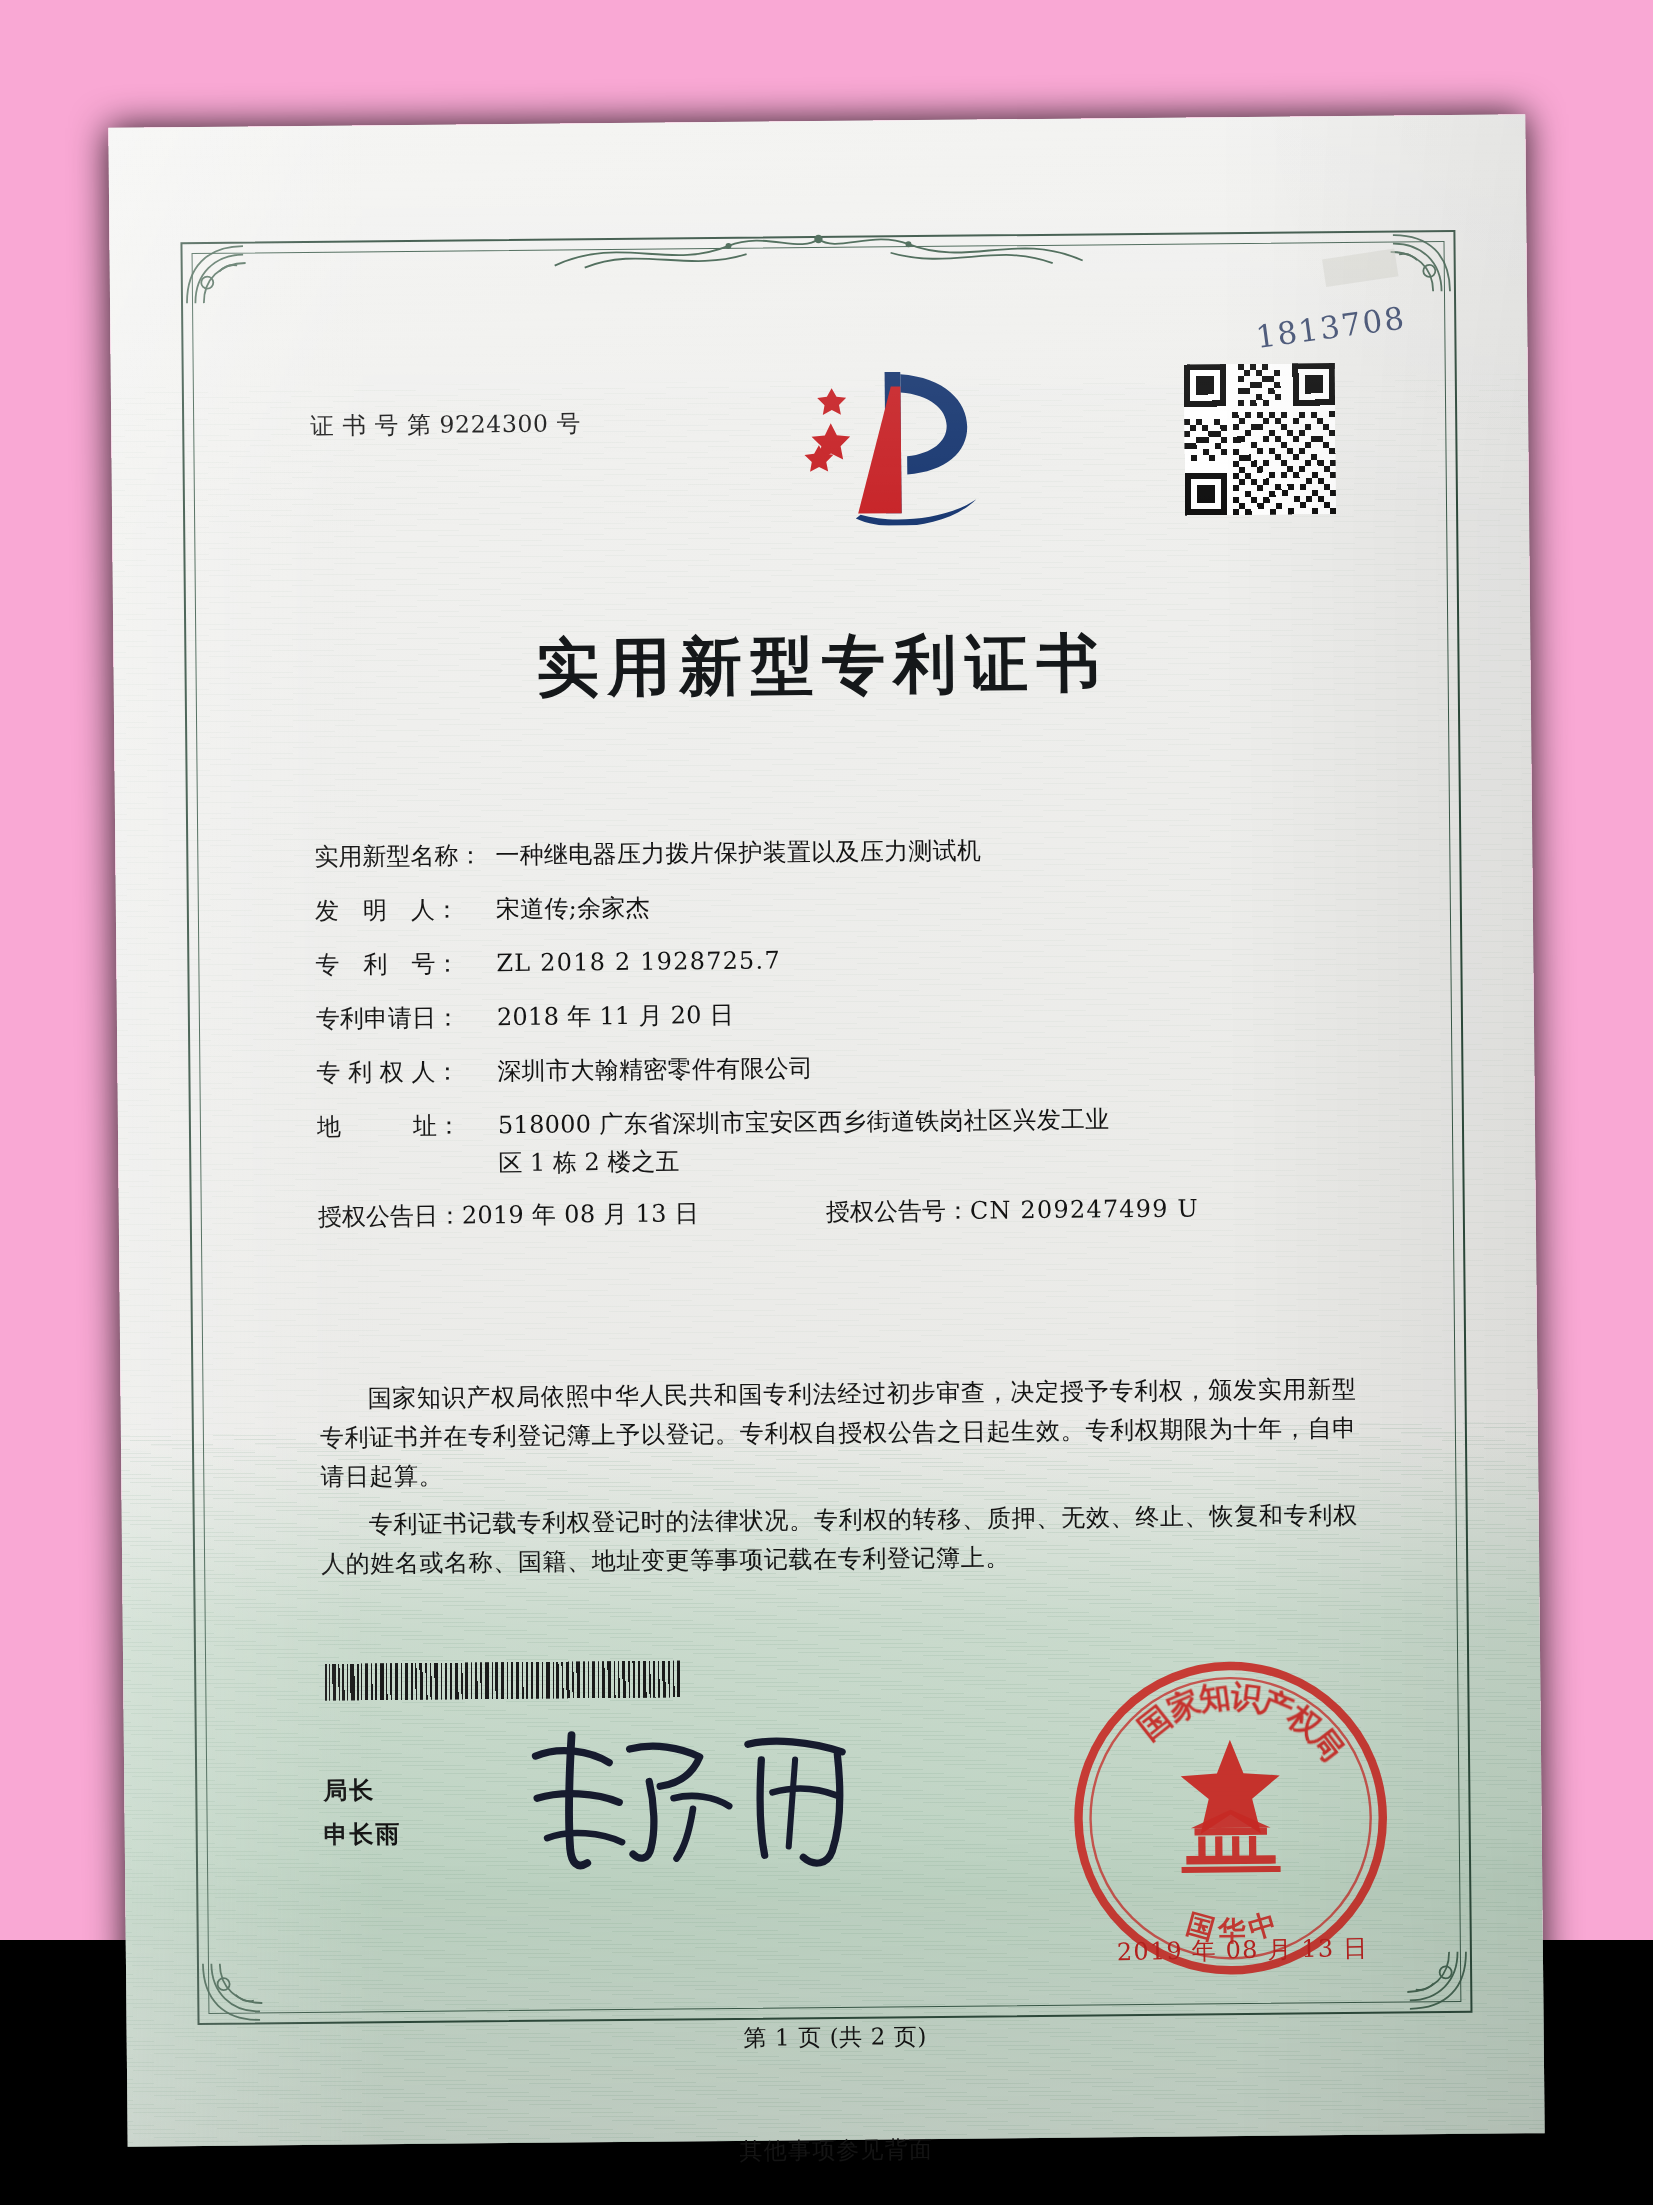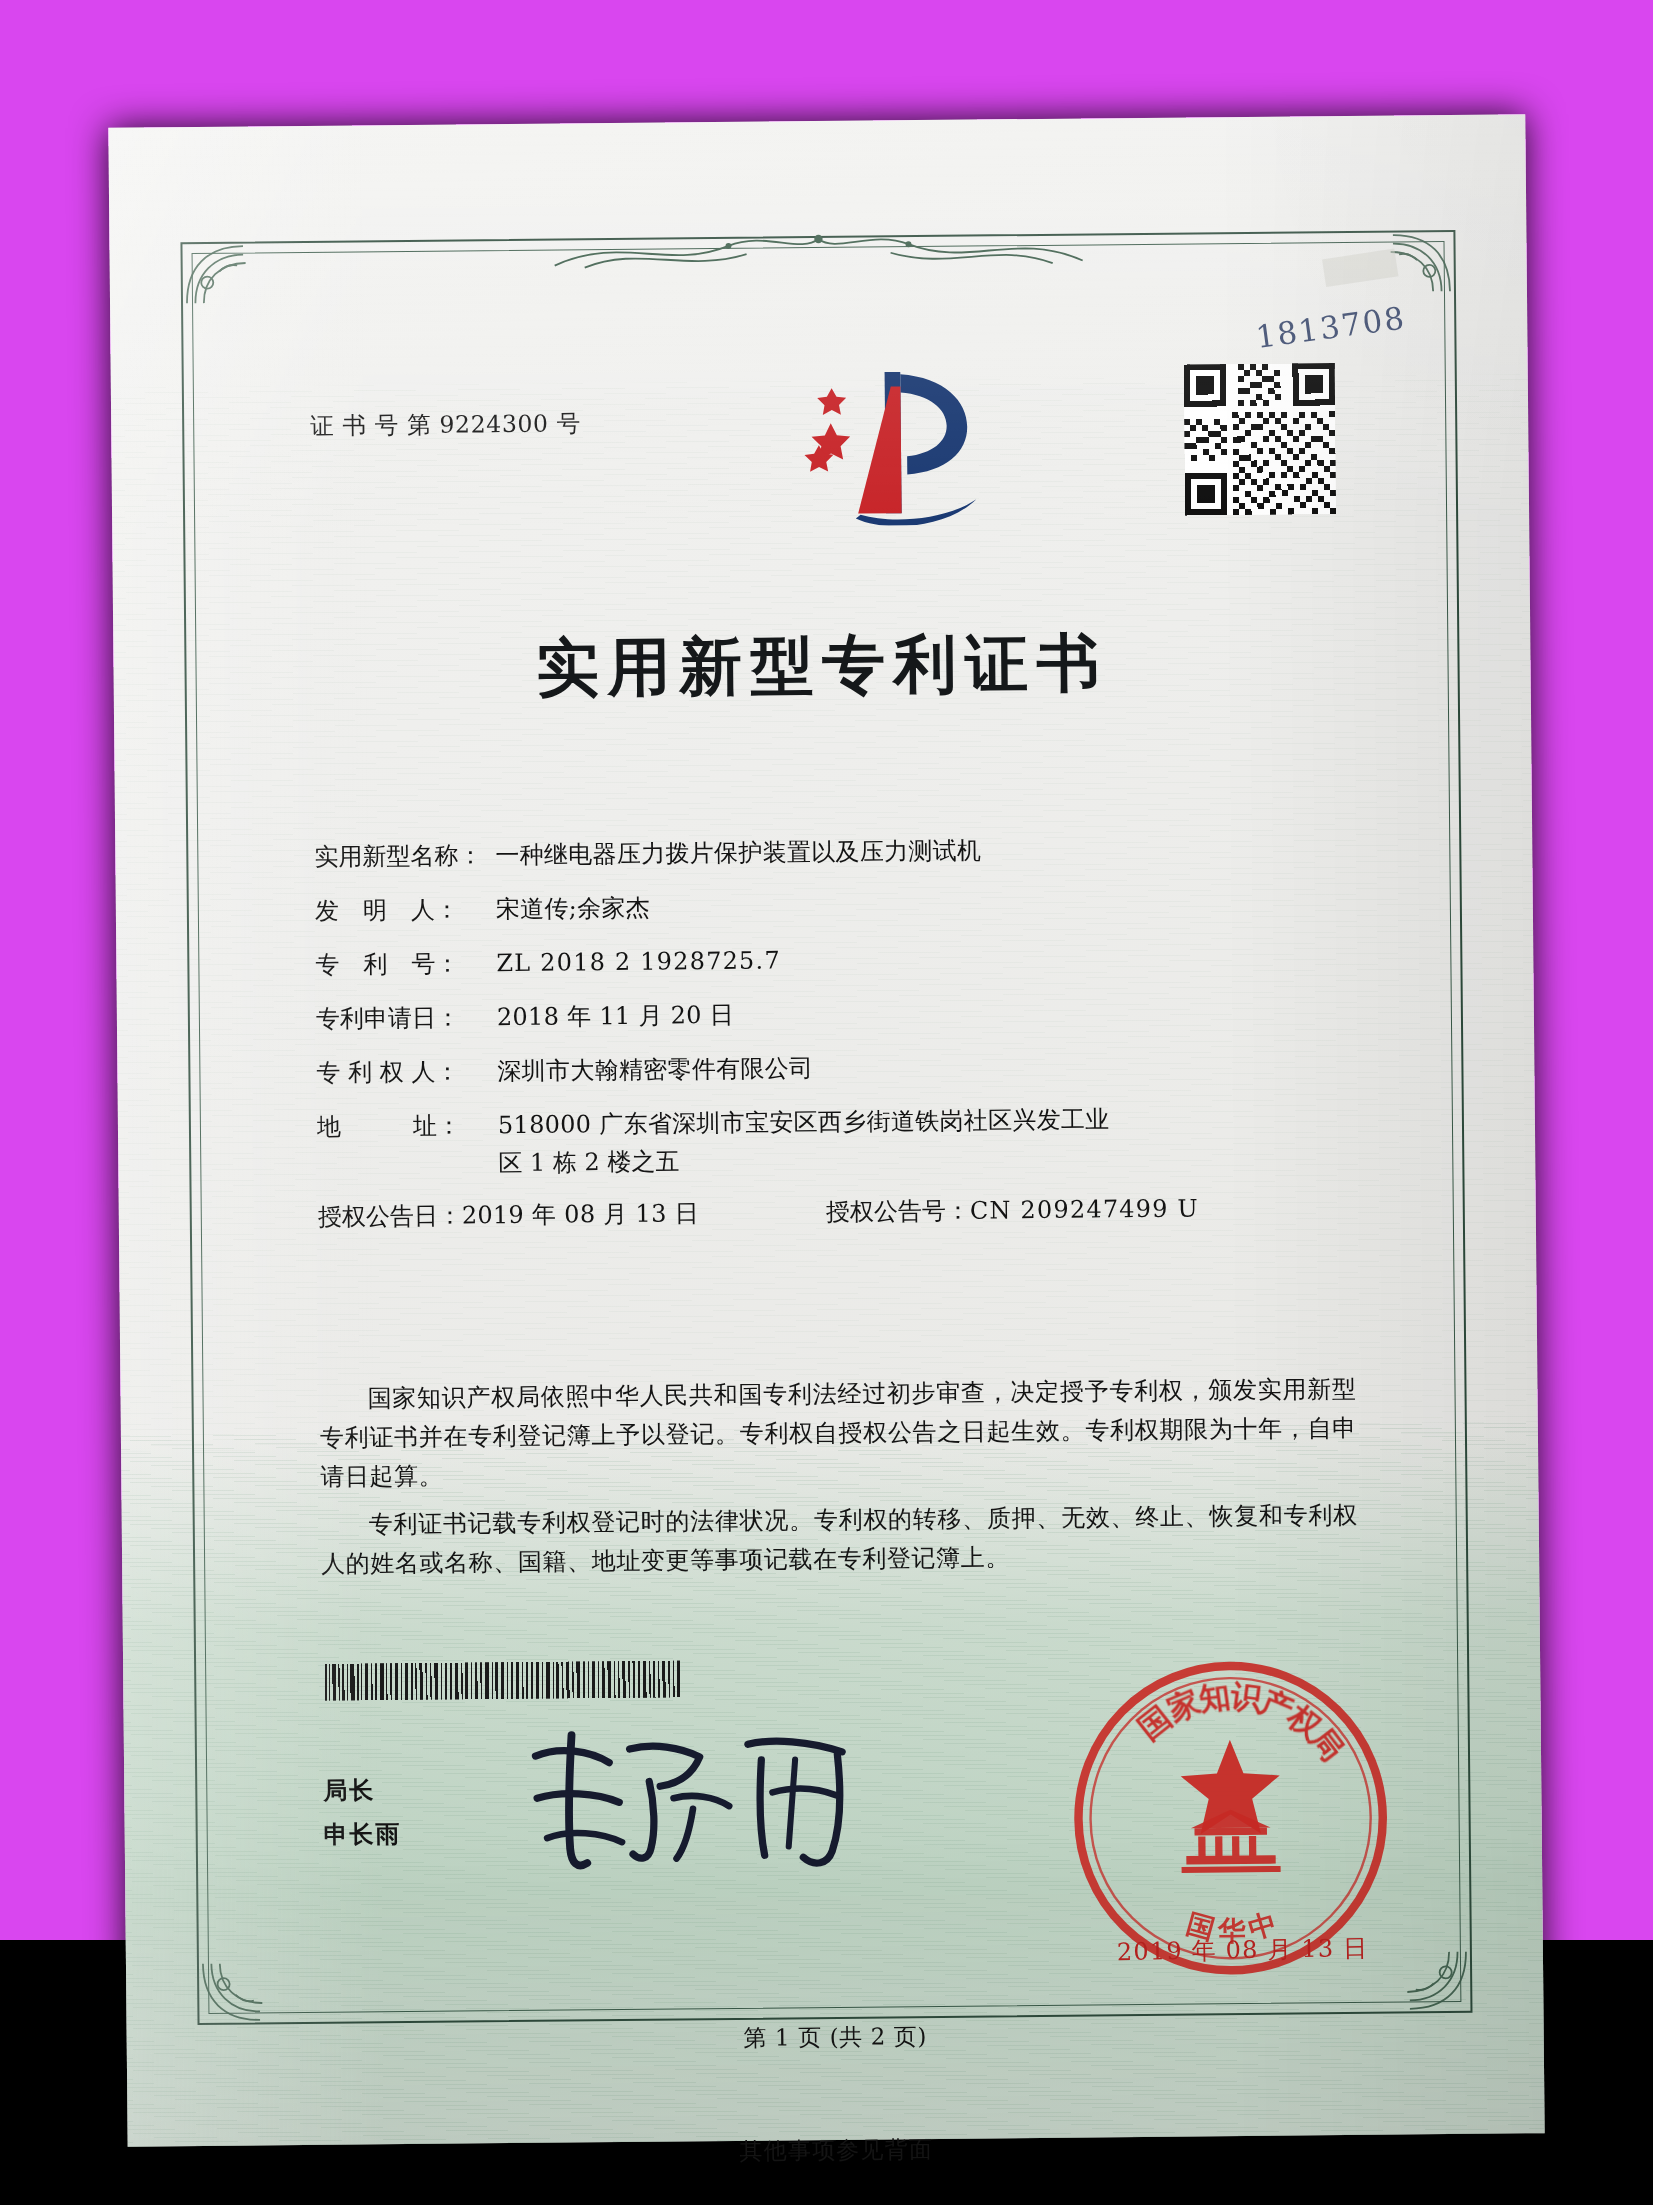--- a/index.html
+++ b/index.html
@@ -12,21 +12,21 @@
     height: 2205px;
     overflow: hidden;
     font-family: "Liberation Serif", serif;
   }
 
   
   #photo {
     position: relative;
     width: 1654px;
     height: 1940px;
-    background: #d946ef;
+    background: #f9a8d4;
   }
 
   
   #sheet {
     position: absolute;
     left: 118px;
     top: 121px;
     width: 1417px;
     height: 2019px;
     background: linear-gradient(160deg, #f3f3f1 0%, #eeeeec 35%, #e9e9e6 70%, #e4e4e1 100%);

